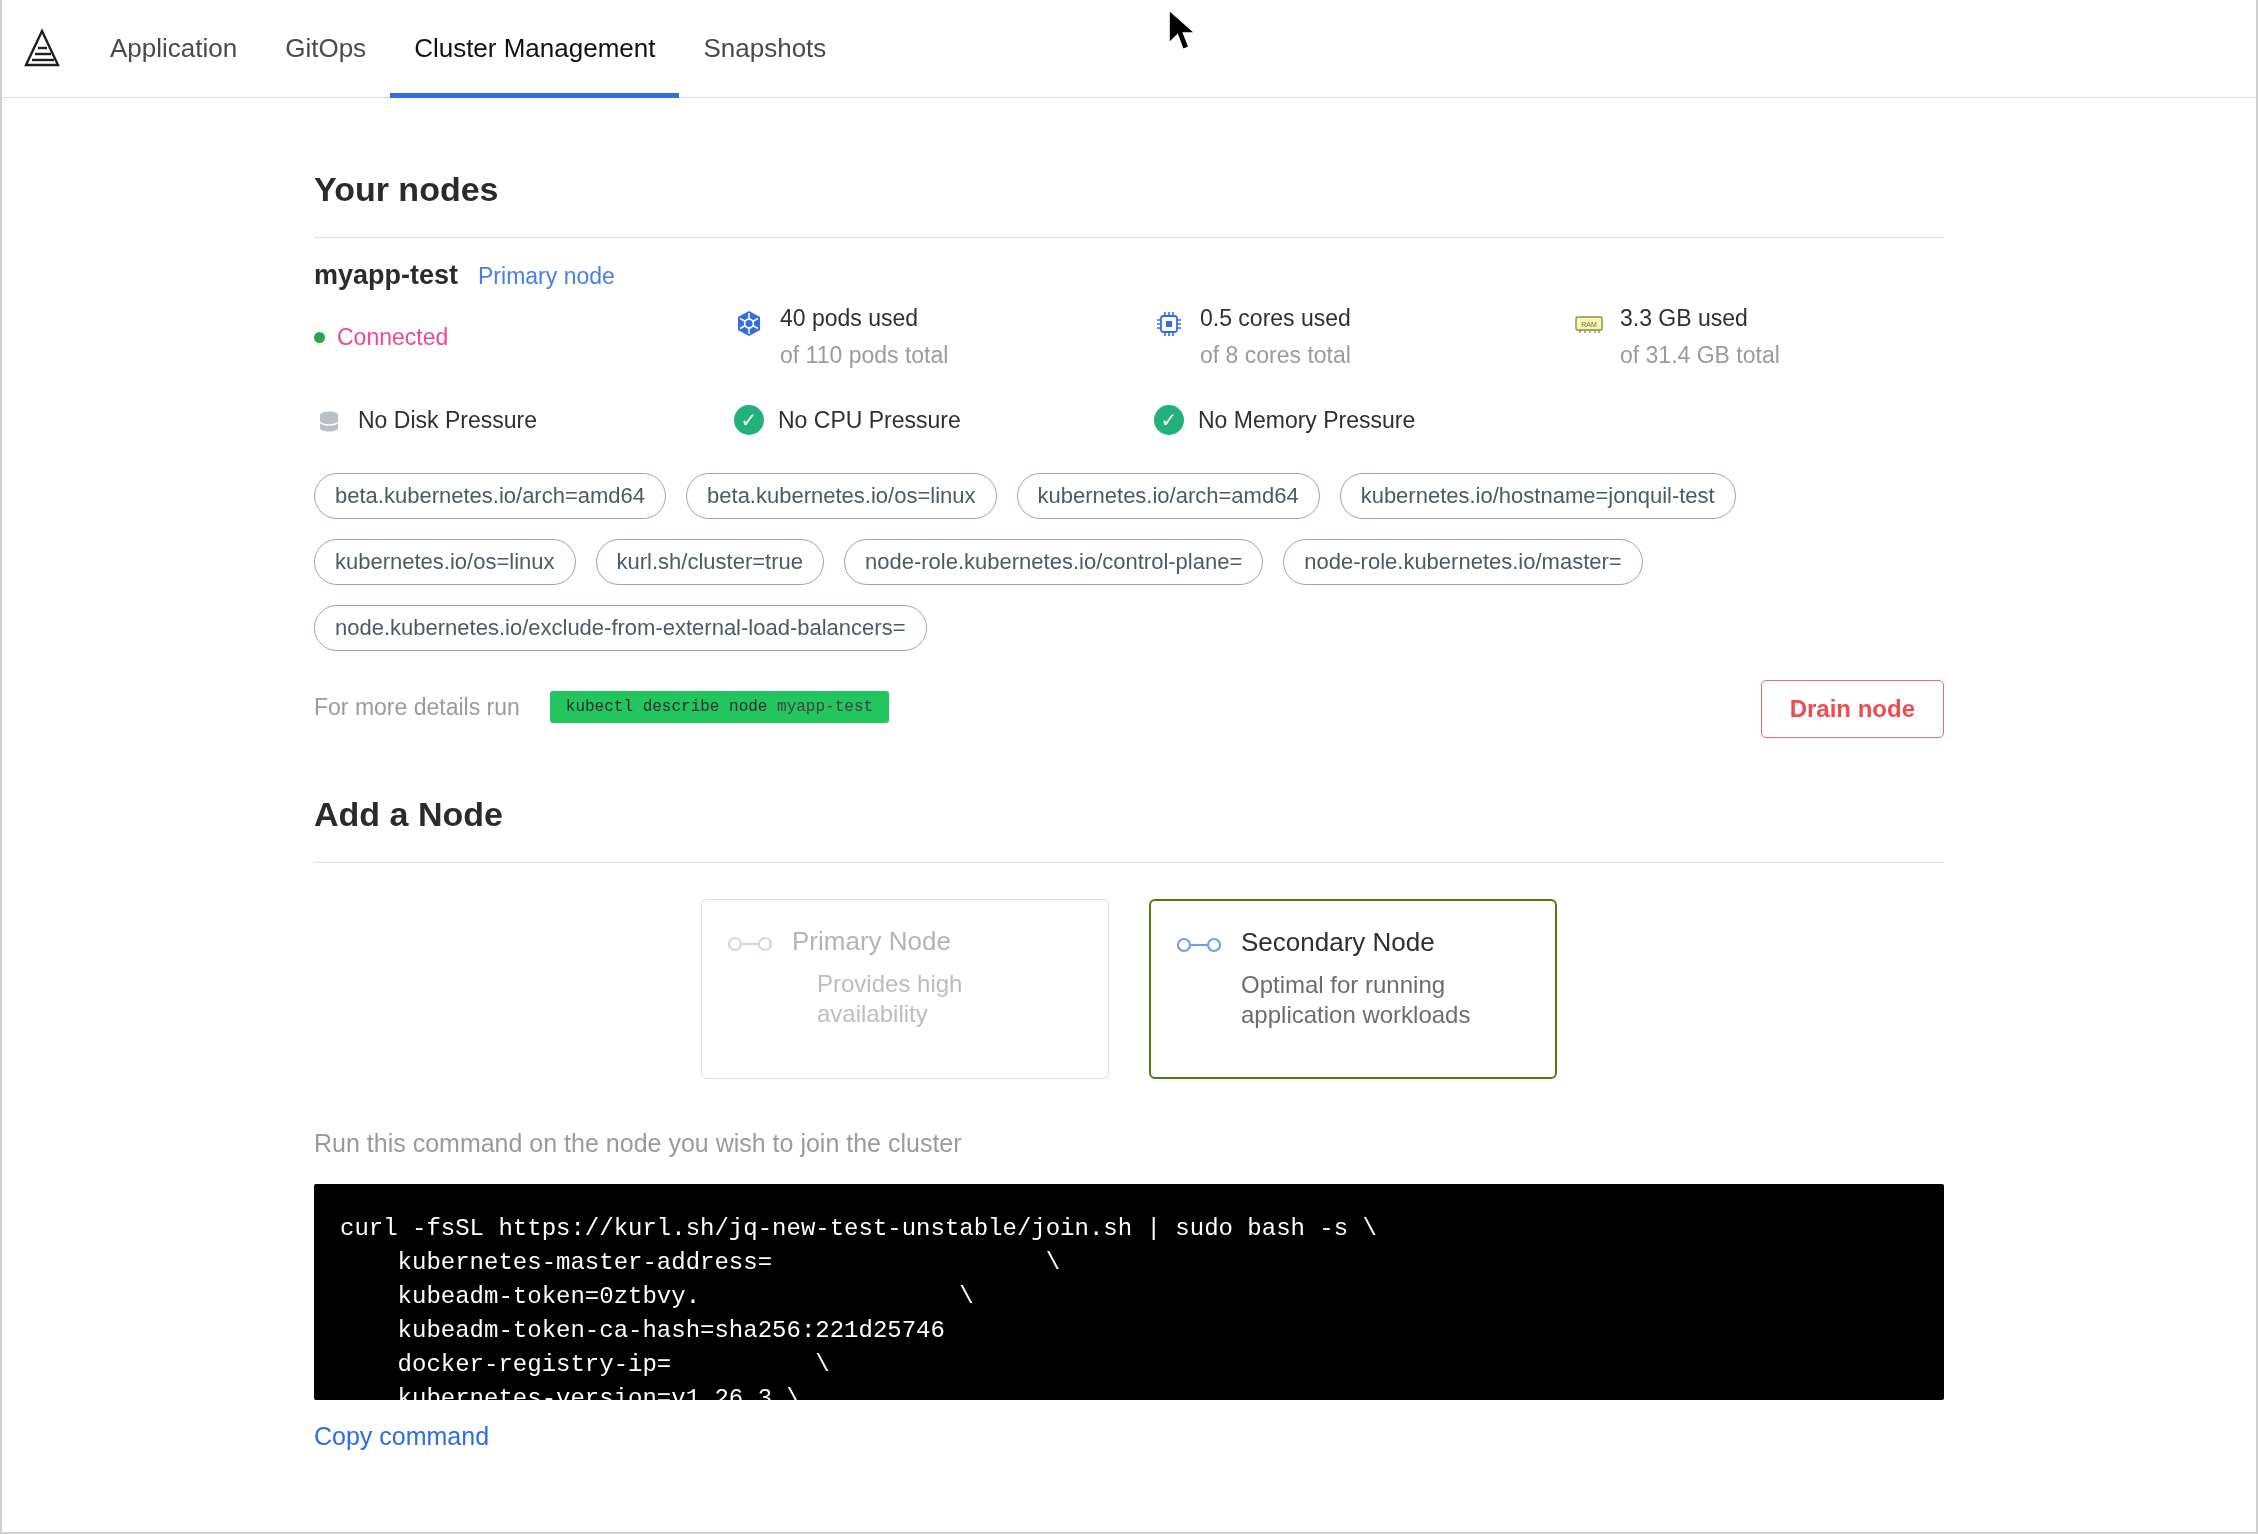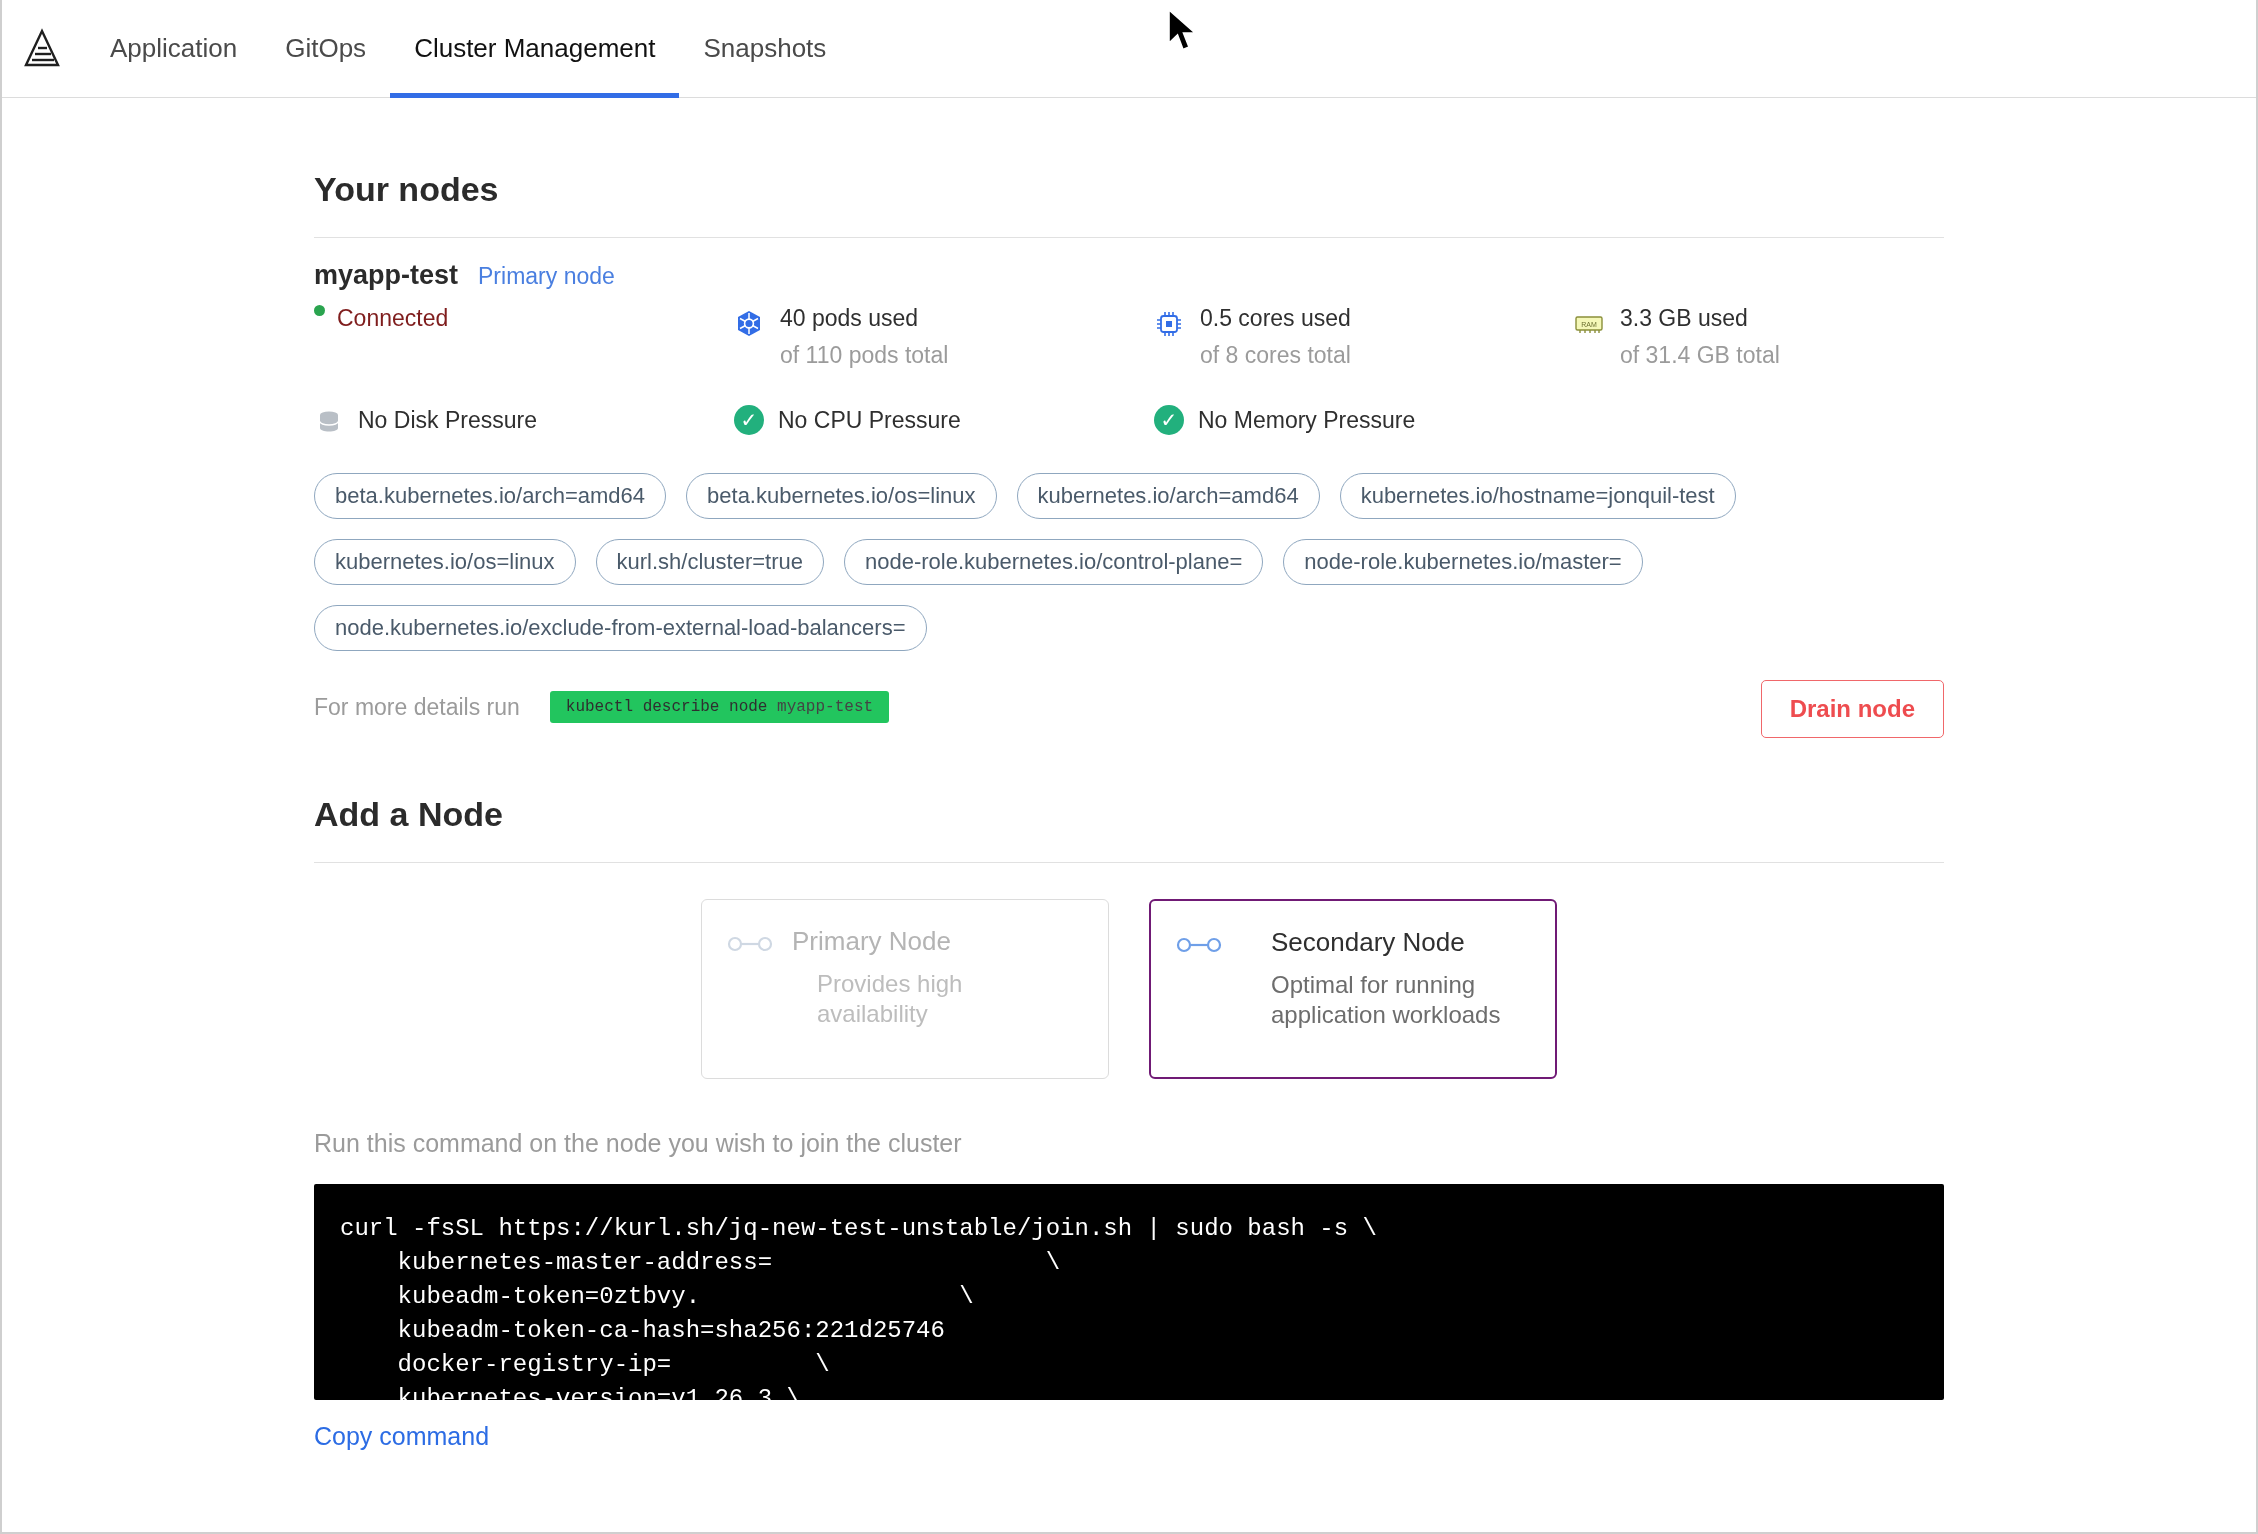--- a/index.html
+++ b/index.html
@@ -83,21 +83,21 @@
     display: grid;
     grid-template-columns: 420px 420px 420px 1fr;
     row-gap: 8px;
     margin-top: 14px;
   }
   .stat { display: flex; align-items: flex-start; gap: 16px; }
   .stat-ic { width: 30px; height: 30px; flex: 0 0 30px; margin-top: 4px; }
   .stat-text { display: flex; flex-direction: column; }
   .stat-main { font-size: 23px; color: #2f2f2f; }
   .stat-sub { font-size: 23px; color: #9b9b9b; margin-top: 10px; }
-  .connected { display: flex; gap: 12px; font-size: 23px; color: #7f1d1d; }
+  .connected { display: flex; align-items: center; gap: 12px; font-size: 23px; color: #ec4899; }
   .dot { width: 11px; height: 11px; border-radius: 50%; background: #2aa44f; }
 
   .row2 { display: grid; grid-template-columns: 420px 420px 420px 1fr; margin-top: 34px; align-items: center; }
   .ver { display: flex; align-items: center; gap: 4px; font-size: 23px; color: #2f2f2f; }
   .pressure { display: flex; align-items: center; gap: 14px; font-size: 23px; color: #2f2f2f; }
 
   .check {
     width: 30px; height: 30px; border-radius: 50%;
     background: #22b07d; color: #fff;
     display: flex; align-items: center; justify-content: center;
@@ -145,21 +145,21 @@
   .node-type-card {
     width: 408px; height: 180px;
     border: 1px solid #dcdcdc;
     border-radius: 6px;
     background: #fff;
     display: flex;
     padding: 26px 24px;
     gap: 18px;
     cursor: pointer;
   }
-  .node-type-card.selected { border: 2px solid #701a75; justify-content: space-between; }
+  .node-type-card.selected { border: 2px solid #4d7c0f; }
   .node-type-card.disabled { color: #bdbdbd; }
   .nt-ic { width: 48px; flex: 0 0 48px; margin-top: 6px; }
   .nt-title { font-size: 26px; color: #2f2f2f; }
   .node-type-card.disabled .nt-title { color: #b4b4b4; }
   .nt-desc { font-size: 24px; color: #6d6d6d; margin-top: 12px; line-height: 1.25; max-width: 260px; }
   .node-type-card.disabled .nt-desc { color: #bdbdbd; margin-left: 25px; }
 
   .run-label { font-size: 25px; color: #9b9b9b; margin-top: 50px; }
 
   .term {

